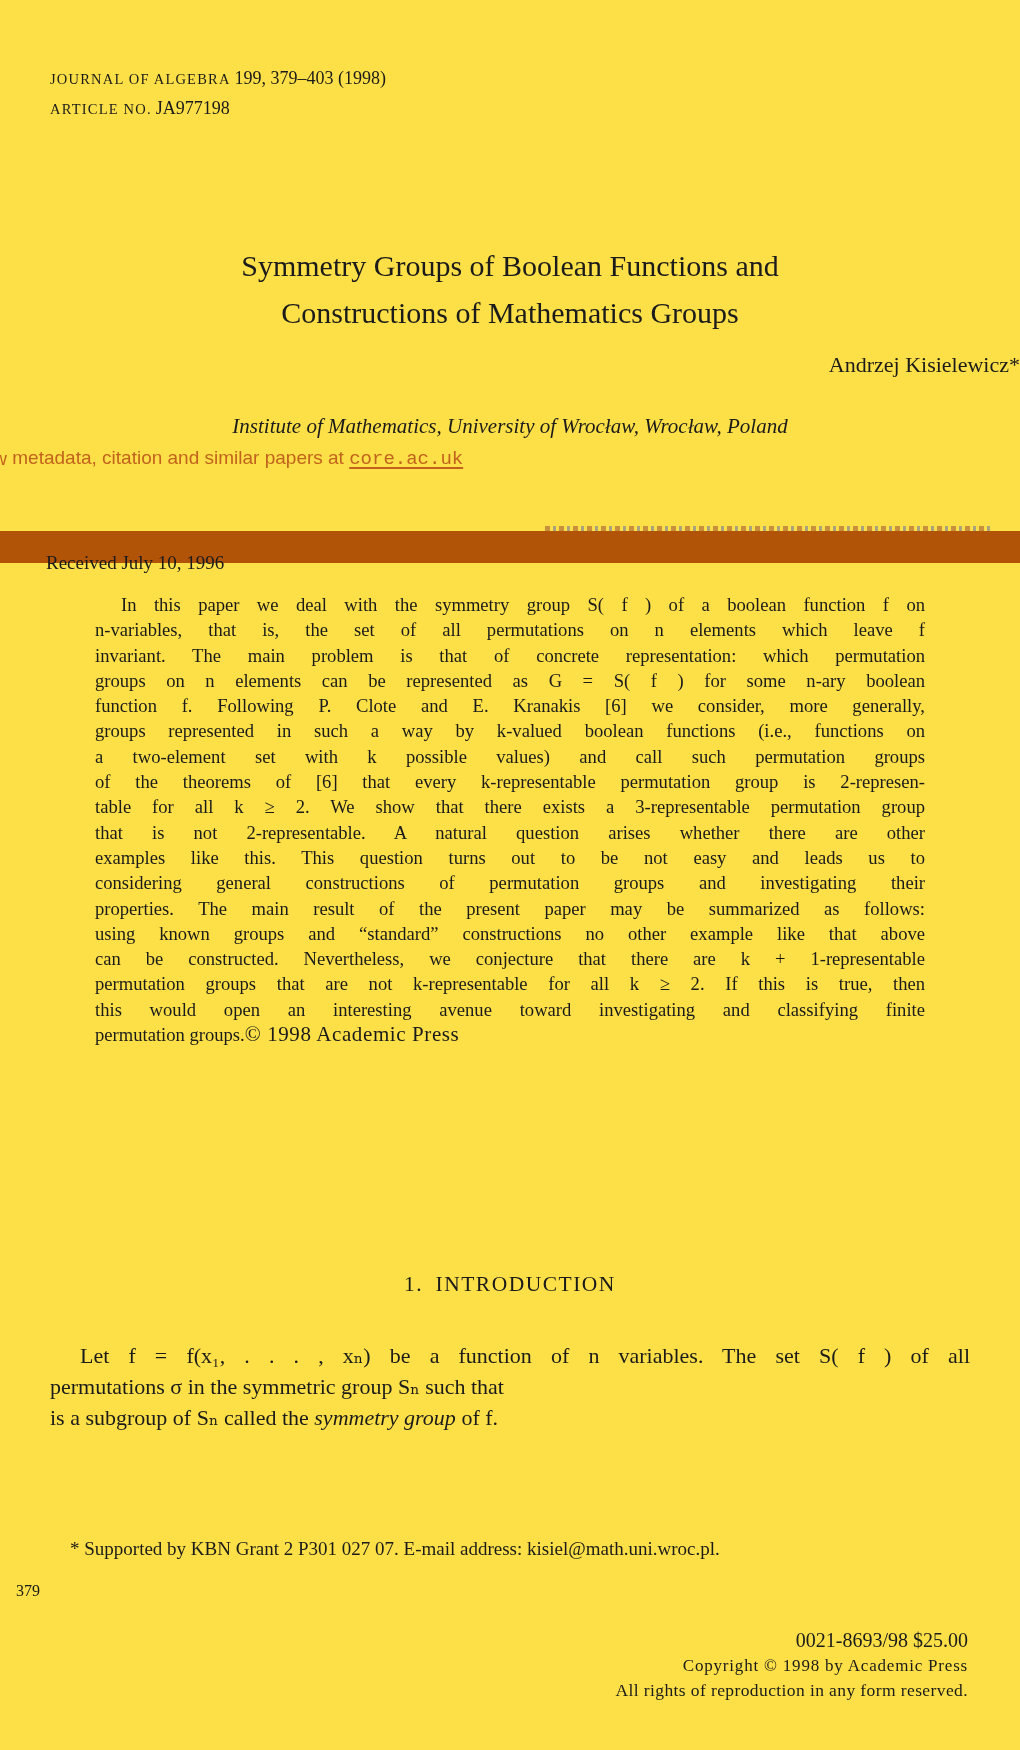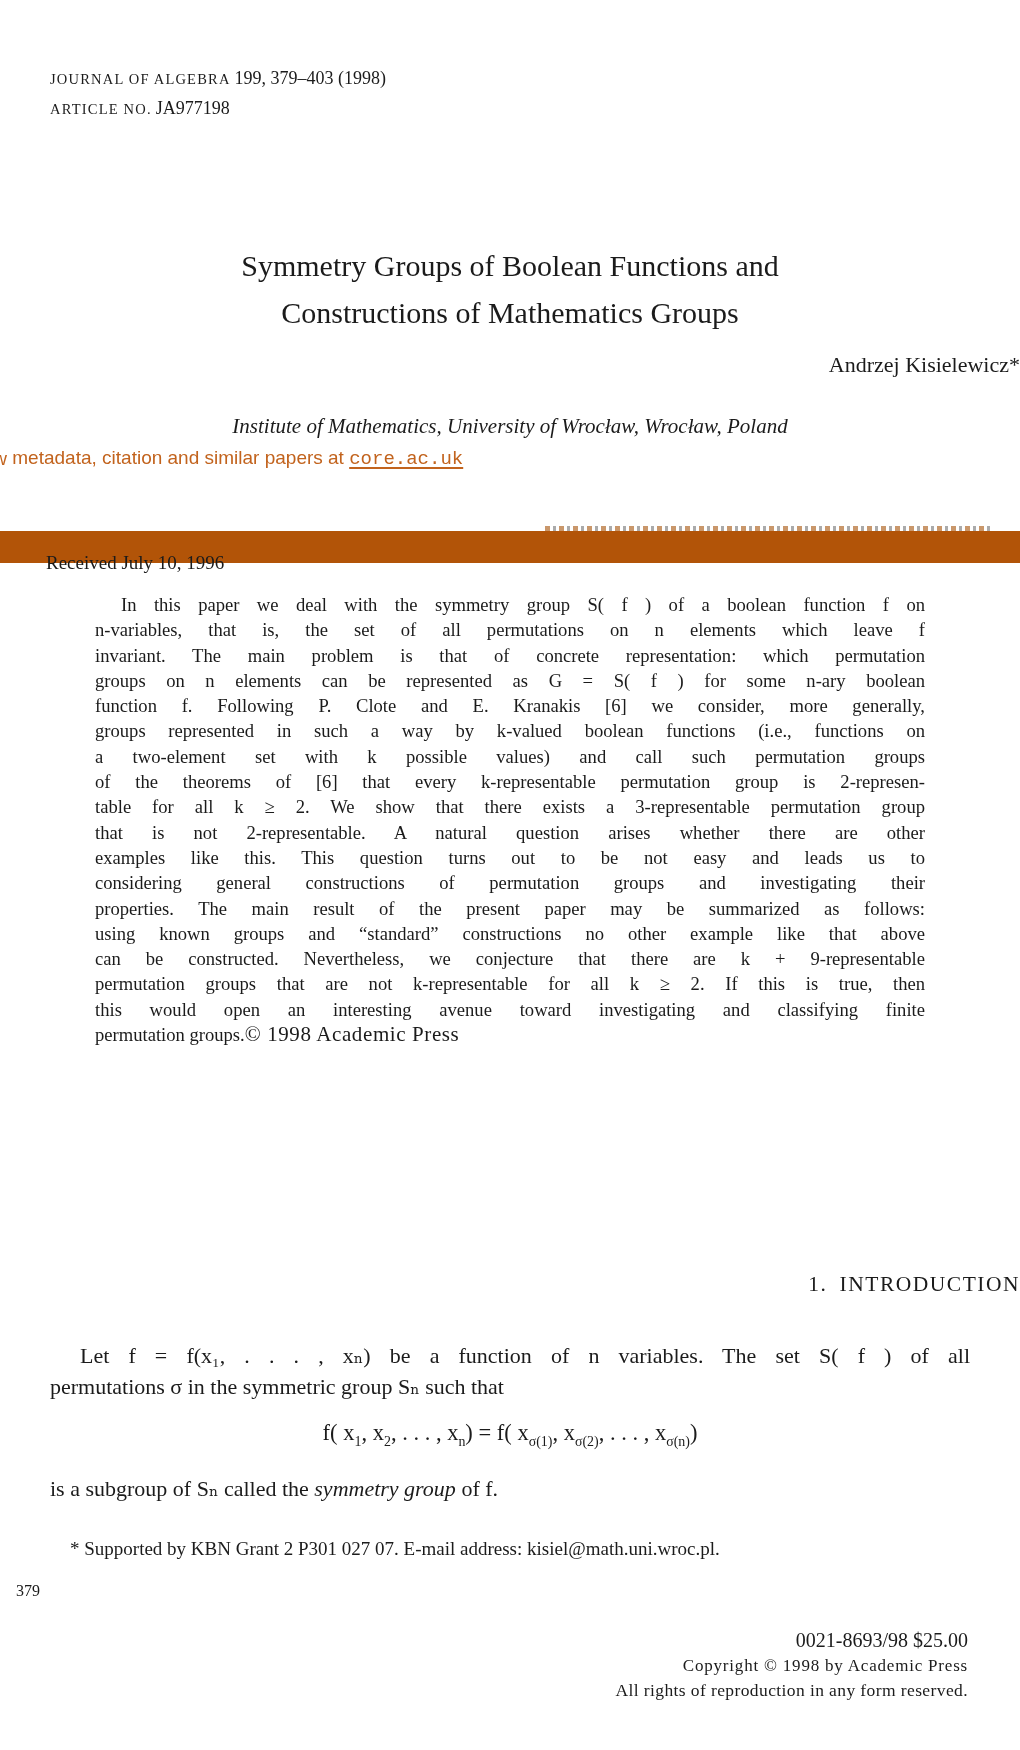--- a/index.html
+++ b/index.html
@@ -1,17 +1,17 @@
 <!DOCTYPE html>
 <html><head>
 <meta charset="utf-8">
 <style>
   html,body{margin:0;padding:0;background:#e8e8e8;}
   .page{
-    position:relative;width:1020px;height:1750px;background:#ffffff;
+    position:relative;width:1020px;height:1750px;background:#fde047;
     font-family:"Liberation Serif","DejaVu Serif","DejaVu Sans",serif;
     color:#1b1b1b;overflow:hidden;margin:0 auto;
   }
   
   .journal-header{position:absolute;left:50px;top:64px;line-height:29px;white-space:nowrap;}
   .sc{font-size:14.5px;letter-spacing:1.2px;}
   .hdr-big{font-size:18px;}
   
   .paper-title{position:absolute;left:0;top:242px;width:100%;text-align:center;
     font-size:30px;line-height:47px;}
@@ -28,21 +28,21 @@
   .core-bar{position:absolute;left:0;top:531px;width:1020px;height:32px;}
   
   .received{position:absolute;left:0;top:552px;width:100%;text-align:left;font-size:19px;margin-left:46px;}
   
   .abstract{position:absolute;left:95px;top:592px;width:830px;font-size:18.6px;line-height:25.3px;}
   .jline{text-align:justify;text-align-last:justify;}
   .indent1{text-indent:26px;}
   .abs-last{display:flex;align-items:baseline;}
   .copyright-note{font-size:21px;letter-spacing:.6px;white-space:nowrap;}
   
-  .section-heading{position:absolute;left:0;top:1272px;width:100%;text-align:right;
+  .section-heading{position:absolute;left:0;top:1272px;width:100%;text-align:center;
     font-size:21.5px;letter-spacing:1.5px;}
   .intro{position:absolute;left:50px;top:1340px;width:920px;font-size:22px;line-height:31px;}
   .intro .jline.indent2{text-indent:30px;}
   .equation{text-align:center;font-size:22.5px;margin:15px 0 16px 0;}
   .equation sub, .intro sub{font-size:62%;}
   
   .footnote{position:absolute;left:70px;top:1538px;font-size:19px;}
   .page-number{position:absolute;left:0;top:1582px;width:100%;text-align:left;font-size:16px;margin-left:16px;}
   .footer{position:absolute;right:52px;top:1628px;text-align:right;line-height:25px;}
   .issn{font-size:20px;}
@@ -92,37 +92,34 @@
     <div class="jline">function f. Following P. Clote and E. Kranakis [6] we consider, more generally,</div>
     <div class="jline">groups represented in such a way by k-valued boolean functions (i.e., functions on</div>
     <div class="jline">a two-element set with k possible values) and call such permutation groups</div>
     <div class="jline">of the theorems of [6] that every k-representable permutation group is 2-represen-</div>
     <div class="jline">table for all k ≥ 2. We show that there exists a 3-representable permutation group</div>
     <div class="jline">that is not 2-representable. A natural question arises whether there are other</div>
     <div class="jline">examples like this. This question turns out to be not easy and leads us to</div>
     <div class="jline">considering general constructions of permutation groups and investigating their</div>
     <div class="jline">properties. The main result of the present paper may be summarized as follows:</div>
     <div class="jline">using known groups and “standard” constructions no other example like that above</div>
-    <div class="jline">can be constructed. Nevertheless, we conjecture that there are k + 9-representable</div>
+    <div class="jline">can be constructed. Nevertheless, we conjecture that there are k + 1-representable</div>
     <div class="jline">permutation groups that are not k-representable for all k ≥ 2. If this is true, then</div>
     <div class="jline">this would open an interesting avenue toward investigating and classifying finite</div>
     <div class="abs-last">
       <span>permutation groups.</span>
       <span class="copyright-note">© 1998 Academic Press</span>
     </div>
   </div>
 
   <div class="section-heading">1. INTRODUCTION</div>
 
   <div class="intro">
     <div class="jline indent2">Let f = f(x₁, . . . , xₙ) be a function of n variables. The set S( f ) of all</div>
     <div>permutations σ in the symmetric group Sₙ such that</div>
-    <div class="equation">
-      <span>f( x</span><sub>1</sub><span>, x</span><sub>2</sub><span>, . . . , x</span><sub>n</sub><span>)  =  f( x</span><sub>σ(1)</sub><span>, x</span><sub>σ(2)</sub><span>, . . . , x</span><sub>σ(n)</sub><span>)</span>
-    </div>
     <div>
       <span>is a subgroup of Sₙ called the </span><em>symmetry group</em><span> of f.</span>
     </div>
   </div>
 
   <div class="footnote">* Supported by KBN Grant 2 P301 027 07. E-mail address: kisiel@math.uni.wroc.pl.</div>
 
   <div class="page-number">379</div>
 
   <div class="footer">

